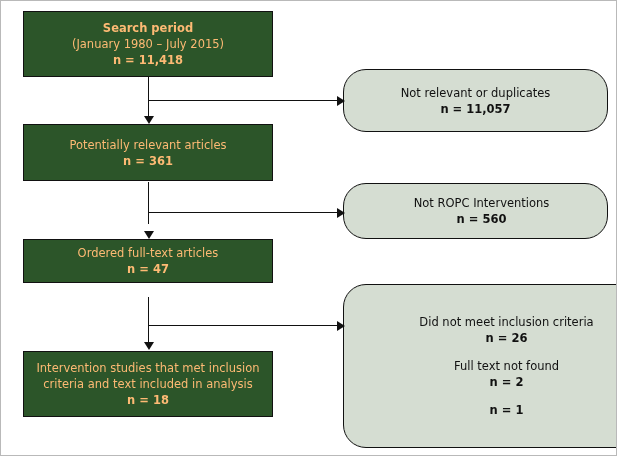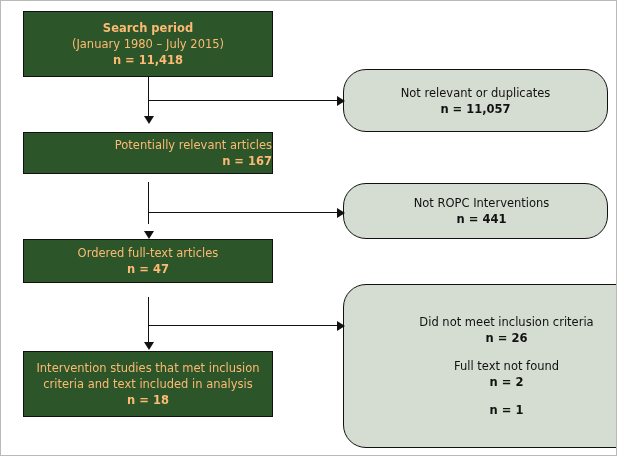--- a/index.html
+++ b/index.html
@@ -79,44 +79,44 @@
 <body>
 
 <div id="page">
 
   <div class="box green" style="left:22px; top:10px; width:250px; height:66px;">
     <div class="line bold">Search period</div>
     <div class="line">(January 1980 – July 2015)</div>
     <div class="line bold">n = 11,418</div>
   </div>
 
-  <div class="box green" style="left:22px; top:131px; width:250px; height:42px;align-items:flex-end;">
+  <div class="box green" style="left:22px; top:123px; width:250px; height:57px;">
     <div class="line">Potentially relevant articles</div>
-    <div class="line bold">n = 167</div>
+    <div class="line bold">n = 361</div>
   </div>
 
   <div class="box green" style="left:22px; top:238px; width:250px; height:44px;">
     <div class="line">Ordered full-text articles</div>
     <div class="line bold">n = 47</div>
   </div>
 
   <div class="box green" style="left:22px; top:350px; width:250px; height:66px;">
     <div class="line">Intervention studies that met inclusion</div>
     <div class="line">criteria and text included in analysis</div>
     <div class="line bold">n = 18</div>
   </div>
 
   <div class="box sage" style="left:342px; top:68px; width:265px; height:63px;">
     <div class="line">Not relevant or duplicates</div>
     <div class="line bold">n = 11,057</div>
   </div>
 
   <div class="box sage" style="left:342px; top:182px; width:265px; height:56px;padding-left:12px;">
     <div class="line">Not ROPC Interventions</div>
-    <div class="line bold">n = 441</div>
+    <div class="line bold">n = 560</div>
   </div>
 
   <div class="box sage" style="left:342px; top:283px; width:305px; height:164px;padding-left:22px;">
     <div class="line">Did not meet inclusion criteria</div>
     <div class="line bold">n = 26</div>
     <div class="line spacer"></div>
     <div class="line">Full text not found</div>
     <div class="line bold">n = 2</div>
     <div class="line spacer"></div>
     <div class="line bold">n = 1</div>

